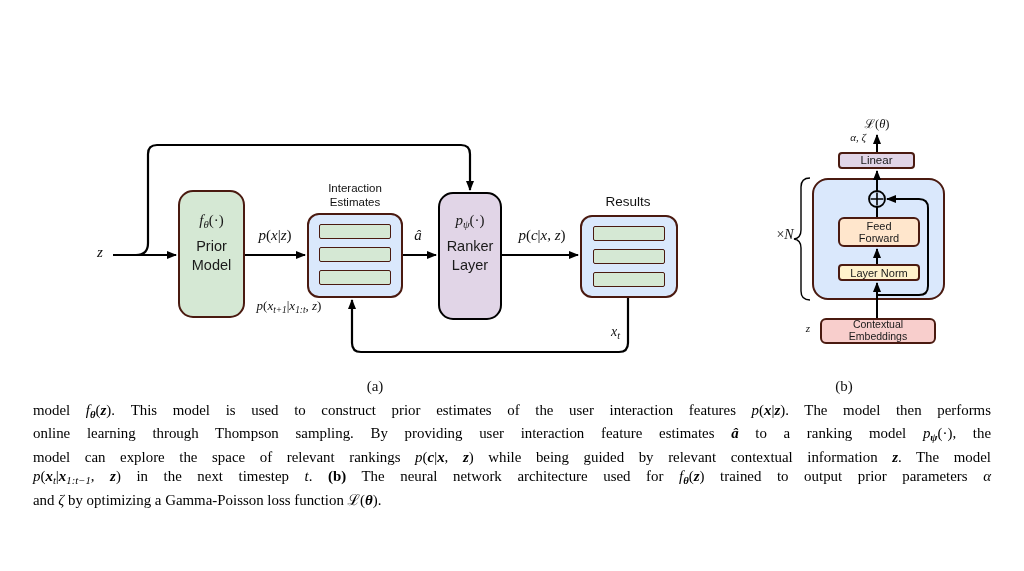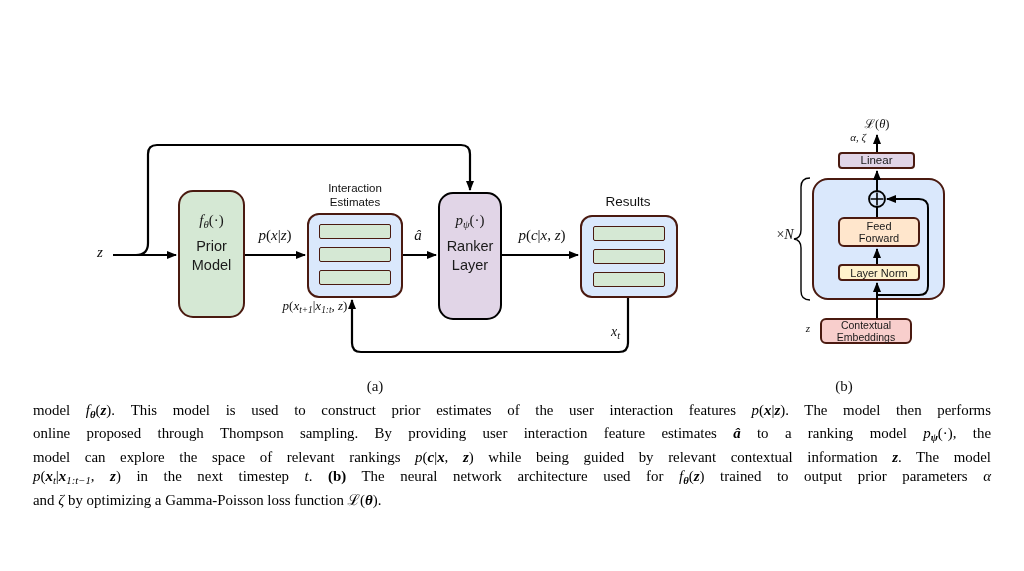--- a/index.html
+++ b/index.html
@@ -58,39 +58,39 @@
   <div class="bar" style="left:593px;top:272px;width:72px;height:15px;"></div>
 
   <div class="lbl ctr" style="left:88px;top:244px;width:24px;font-size:15px;"><span class="ri">z</span></div>
   <div class="lbl ctr" style="left:238px;top:227px;width:74px;font-size:15px;"><span class="ri">p</span><span>(</span><span class="ri">x</span><span>|</span><span class="ri">z</span><span>)</span></div>
   <div class="lbl ctr sans prewrap" style="left:305px;top:182px;width:100px;font-size:11.5px;line-height:13.5px;">Interaction
 Estimates</div>
   <div class="lbl ctr" style="left:405px;top:227px;width:26px;font-size:15px;"><span class="ri">â</span></div>
   <div class="lbl ctr" style="left:504px;top:227px;width:76px;font-size:15px;"><span class="ri">p</span><span>(</span><span class="ri">c</span><span>|</span><span class="ri">x</span><span>, </span><span class="ri">z</span><span>)</span></div>
   <div class="lbl ctr sans" style="left:578px;top:194px;width:100px;font-size:13.5px;">Results</div>
   <div class="lbl rgt" style="left:594px;top:324px;width:26px;font-size:14px;"><span class="ri">x</span><span class="ri rs">t</span></div>
-  <div class="lbl ctr" style="left:245px;top:298px;width:100px;font-size:13px;padding-left:20px;"><span class="ri">p</span><span>(</span><span class="ri">x</span><span class="ri rs">t+1</span><span>|</span><span class="ri">x</span><span class="ri rs">1:t</span><span>, </span><span class="ri">z</span><span>)</span></div>
+  <div class="lbl ctr" style="left:239px;top:298px;width:100px;font-size:13px;"><span class="ri">p</span><span>(</span><span class="ri">x</span><span class="ri rs">t+1</span><span>|</span><span class="ri">x</span><span class="ri rs">1:t</span><span>, </span><span class="ri">z</span><span>)</span></div>
   <div class="lbl ctr" style="left:360px;top:378px;width:30px;font-size:15px;">(a)</div>
 
   <div class="bx" style="left:838px;top:152px;width:77px;height:17px;border-radius:4px;background:var(--purple);justify-content:flex-start;">
     <div style="font-size:11.5px;">Linear</div>
   </div>
 
   <div class="bx" style="left:812px;top:178px;width:133px;height:122px;border-radius:16px;background:var(--blue);"></div>
 
   <div class="bx" style="left:838px;top:217px;width:82px;height:30px;border-radius:6px;background:var(--orange);justify-content:center;z-index:3;">
     <div class="prewrap" style="font-size:11px;line-height:12.5px;">Feed
 Forward</div>
   </div>
 
   <div class="bx" style="left:838px;top:264px;width:82px;height:17px;border-radius:4px;background:var(--yellow);justify-content:center;z-index:3;">
     <div style="font-size:11px;">Layer Norm</div>
   </div>
 
-  <div class="bx" style="left:820px;top:318px;width:92px;height:26px;border-radius:6px;background:var(--pink);justify-content:flex-start;">
+  <div class="bx" style="left:820px;top:318px;width:116px;height:26px;border-radius:6px;background:var(--pink);justify-content:flex-end;">
     <div class="prewrap" style="font-size:10.5px;line-height:11.5px;">Contextual
 Embeddings</div>
   </div>
 
   <div class="lbl ctr" style="left:845px;top:115px;width:64px;font-size:12.5px;"><span>ℒ(</span><span class="ri">θ</span><span>)</span></div>
   <div class="lbl rgt" style="left:820px;top:131px;width:46px;font-size:11px;"><span class="ri">α, ζ</span></div>
   <div class="lbl ctr" style="left:764px;top:227px;width:42px;font-size:14px;"><span>×</span><span class="ri">N</span></div>
   <div class="lbl ctr" style="left:800px;top:322px;width:16px;font-size:11px;"><span class="ri">z</span></div>
   <div class="lbl ctr" style="left:829px;top:378px;width:30px;font-size:15px;">(b)</div>
 
@@ -118,19 +118,19 @@
     </g>
     <g>
       <circle cx="877" cy="199" r="8" fill="#dae8fc" stroke="#000" stroke-width="1.8"></circle>
       <path d="M877,192.5 V205.5 M870.5,199 H883.5" stroke="#000" stroke-width="1.6" fill="none"></path>
     </g>
     <path d="M810,178 Q801,178 801,187 V230 Q801,238 794,239 Q801,240 801,248 V291 Q801,300 810,300" stroke="#000" stroke-width="1.4" fill="none"></path>
   </svg>
 
   <div id="caption">
     <div class="cap-line"><span>model </span><span class="ri">f</span><span class="rb ri rs">θ</span><span>(</span><span class="rb ri">z</span><span>). This model is used to construct prior estimates of the user interaction features </span><span class="ri">p</span><span>(</span><span class="rb ri">x</span><span>|</span><span class="rb ri">z</span><span>). The model then performs</span></div>
-    <div class="cap-line"><span>online proposed through Thompson sampling. By providing user interaction feature estimates </span><span class="rb ri">â</span><span> to a ranking model </span><span class="ri">p</span><span class="rb ri rs">ψ</span><span>(·), the</span></div>
+    <div class="cap-line"><span>online learning through Thompson sampling. By providing user interaction feature estimates </span><span class="rb ri">â</span><span> to a ranking model </span><span class="ri">p</span><span class="rb ri rs">ψ</span><span>(·), the</span></div>
     <div class="cap-line"><span>model can explore the space of relevant rankings </span><span class="ri">p</span><span>(</span><span class="rb ri">c</span><span>|</span><span class="rb ri">x</span><span>, </span><span class="rb ri">z</span><span>) while being guided by relevant contextual information </span><span class="rb ri">z</span><span>. The model</span></div>
     <div class="cap-line"><span class="ri">p</span><span>(</span><span class="rb ri">x</span><span class="ri rs">t</span><span>|</span><span class="rb ri">x</span><span class="ri rs">1:t−1</span><span>, </span><span class="rb ri">z</span><span>) in the next timestep </span><span class="ri">t</span><span>. </span><span class="rb">(b)</span><span> The neural network architecture used for </span><span class="ri">f</span><span class="rb ri rs">θ</span><span>(</span><span class="rb ri">z</span><span>) trained to output prior parameters </span><span class="ri">α</span></div>
     <div class="cap-line last"><span>and </span><span class="ri">ζ</span><span> by optimizing a Gamma-Poisson loss function </span><span>ℒ(</span><span class="rb ri">θ</span><span>).</span></div>
   </div>
 
 </div>
 
 </body></html>

